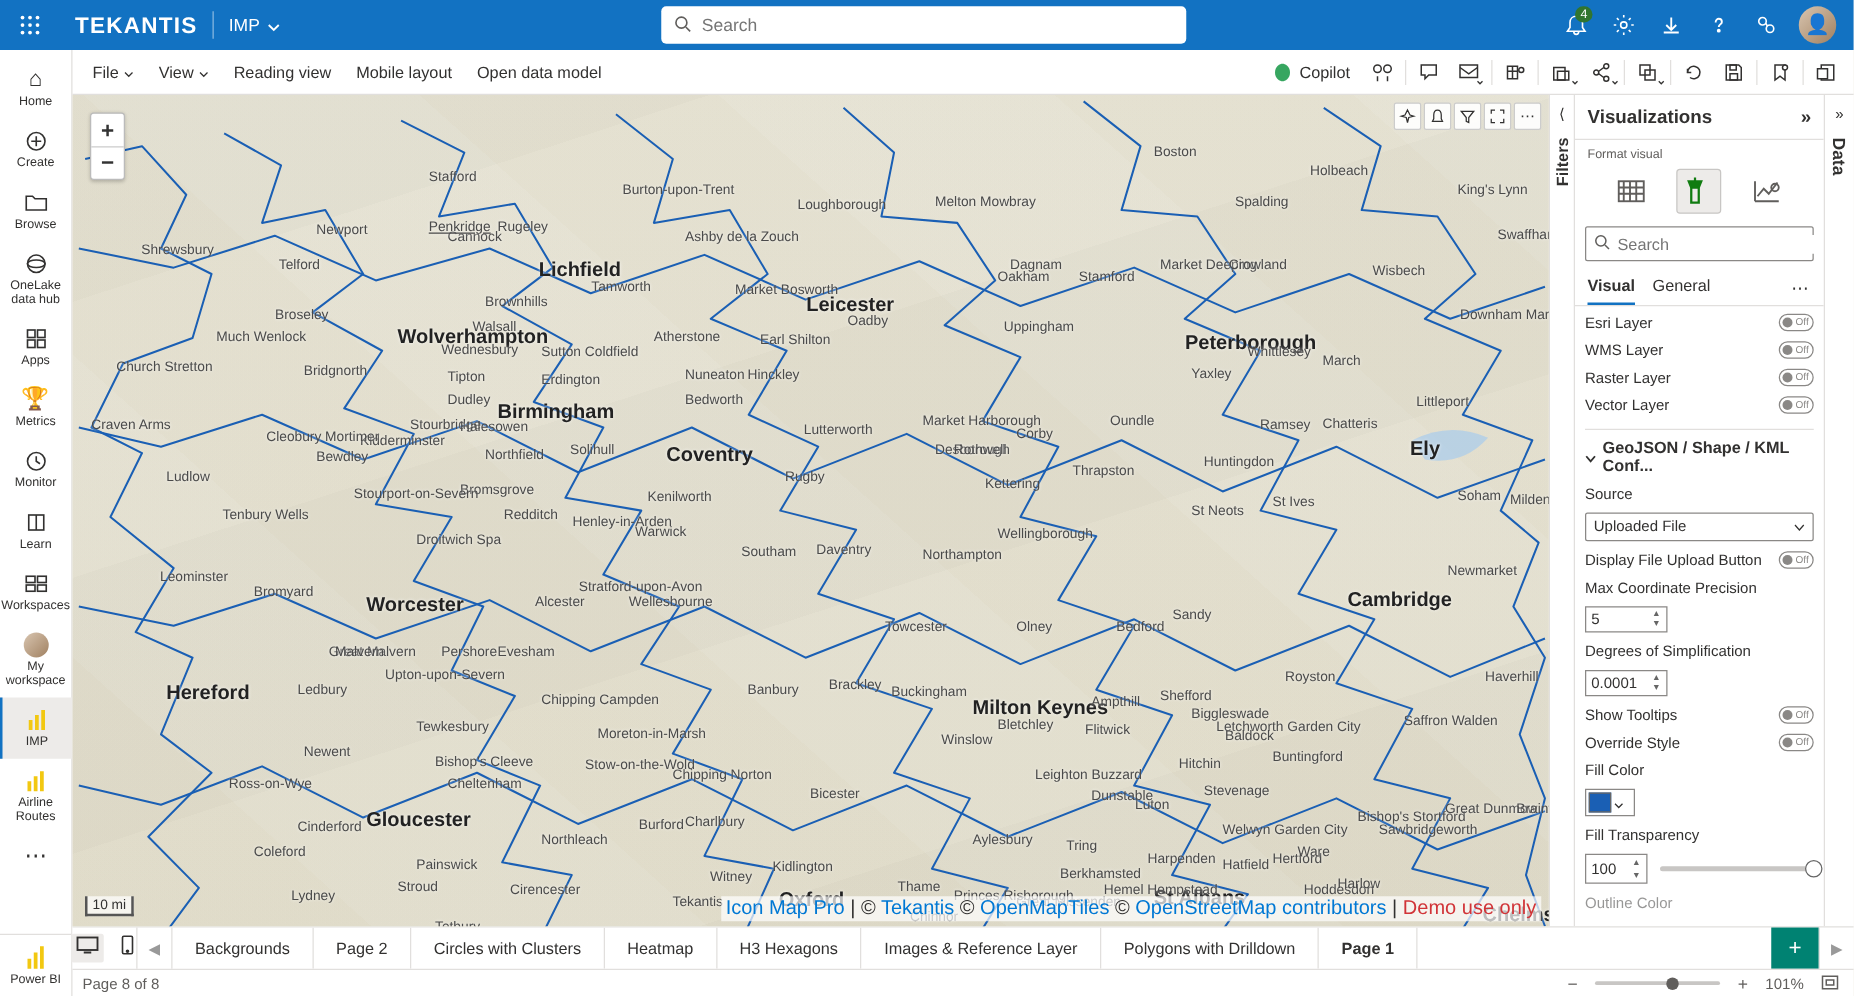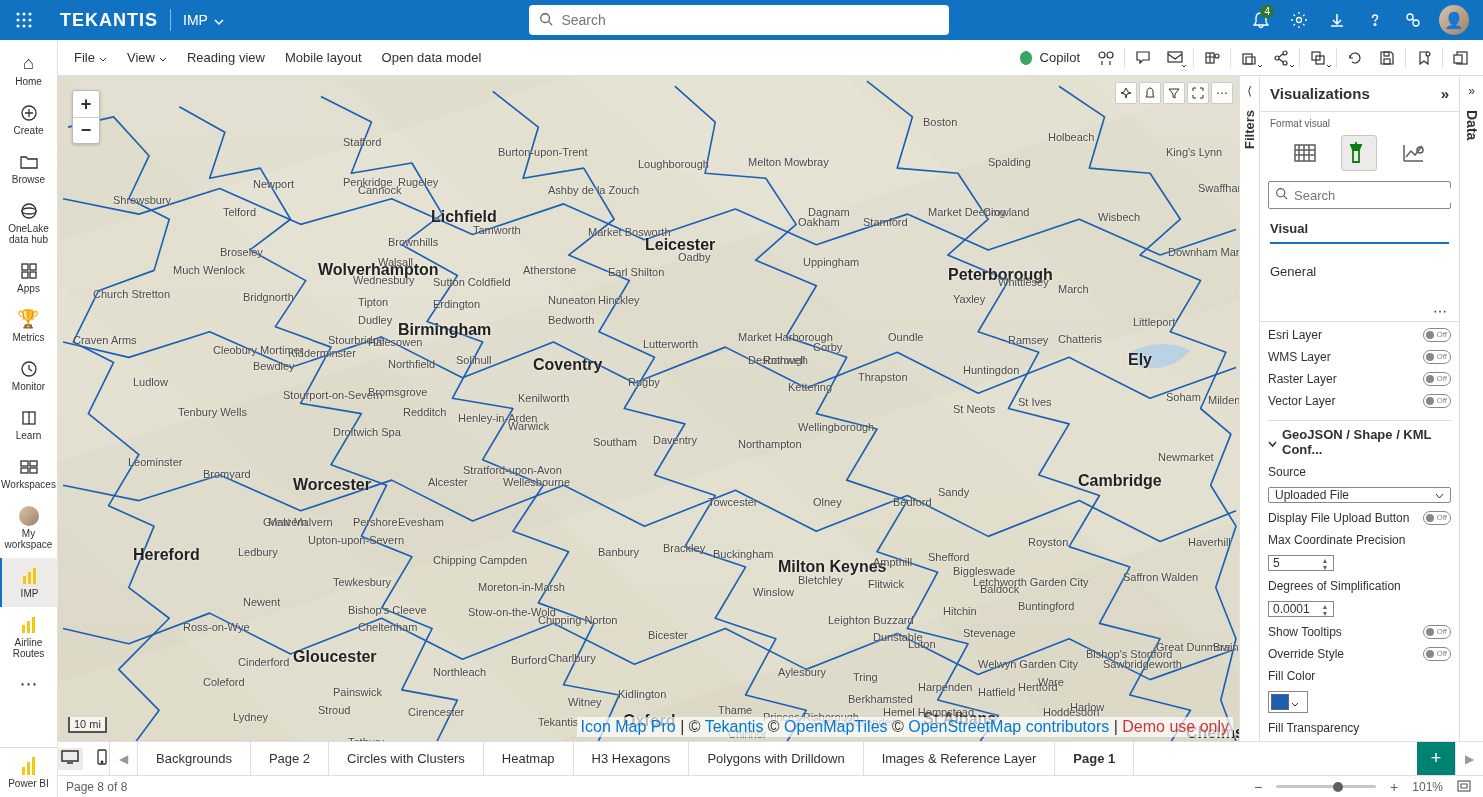--- a/index.html
+++ b/index.html
@@ -68,21 +68,21 @@
 
 .viz-pane { width: 200px; border-left: 1px solid #e1dfdd; display: flex; flex-direction: column; background:#fff;}
 .pane-header { height: 36px; display: flex; align-items: center; justify-content: space-between; padding: 0 10px; font-size: 15px; font-weight: 600; border-bottom: 1px solid #e1dfdd;}
 .pane-sub { padding: 6px 10px 0; font-size: 10px; color: #605e5c; }
 .mode-icons { display: flex; justify-content: space-around; padding: 6px 18px 10px; align-items:center;}
 .mode-icon { width: 36px; height: 36px; display: flex; align-items: center; justify-content: center; cursor: pointer; border-radius: 3px; font-size:20px;}
 .mode-icon.active { background: #edebe9; border: 1px solid #c8c6c4; }
 .pane-search { margin: 0 8px 6px; }
 .pane-search .sbox { height: 28px; border: 1px solid #8a8886; border-radius:2px; display: flex; align-items: center; padding: 0 6px; gap: 6px; background:#fff;}
 .pane-search input { border: none; outline: none; flex: 1; font-size: 13px; }
-.pane-tabs { display: flex; gap: 14px; padding: 0 10px; border-bottom: 1px solid #e1dfdd; flex-direction:column;}
+.pane-tabs { display: flex; gap: 14px; padding: 0 10px; border-bottom: 1px solid #e1dfdd; align-items:center;}
 .pane-tab { padding: 6px 0; font-size: 13px; cursor: pointer; border-bottom: 2px solid transparent; }
 .pane-tab.active { font-weight: 600; border-bottom-color: #1272c2; }
 .pane-tab-more { margin-left:auto; font-size:14px; cursor:pointer; padding:2px;}
 .pane-body { flex: 1; overflow-y: auto; padding: 6px 8px 12px; display: flex; flex-direction: column; gap: 8px; }
 .pane-body::-webkit-scrollbar{width:10px;} .pane-body::-webkit-scrollbar-thumb{background:#c8c6c4;border-radius:5px;}
 .toggle-row { display: flex; align-items: center; justify-content: space-between; font-size: 12px; }
 .toggle { width: 28px; height: 14px; border: 1px solid #8a8886; border-radius: 8px; position: relative; cursor: pointer; background:#fff; }
 .toggle .knob { position: absolute; width: 8px; height: 8px; border-radius: 50%; background: #8a8886; top: 2px; left: 2px; }
 .toggle.on { background: #107c10; border-color: #107c10; }
 .toggle.on .knob { background: white; left: auto; right: 2px; }
@@ -470,21 +470,21 @@
               <div class="map-label lg" style="left: 1020px; top: 396px;">Cambridge</div>
               <div class="map-label lg" style="left: 1070px; top: 275px;">Ely</div>
               <div class="map-label lg" style="left: 890px; top: 190px;">Peterborough</div>
               <div class="map-label lg" style="left: 1128px; top: 648px;">Chelmsford</div>
               <div class="map-label lg" style="left: 587px; top: 160px;">Leicester</div>
               <div class="map-label lg" style="left: 373px; top: 132px;">Lichfield</div>
               <div class="map-label sm" style="left: 55px; top: 118px;">Shrewsbury</div>
               <div class="map-label sm" style="left: 165px; top: 130px;">Telford</div>
               <div class="map-label sm" style="left: 285px; top: 60px;">Stafford</div>
               <div class="map-label sm" style="left: 300px; top: 108px;">Cannock</div>
-              <div class="map-label sm" style="left: 285px; top: 100px;">Penkridge</div>
+              <div class="map-label sm" style="left: 285px; top: 100px; text-decoration: underline;">Penkridge</div>
               <div class="map-label sm" style="left: 195px; top: 102px;">Newport</div>
               <div class="map-label sm" style="left: 440px; top: 70px;">Burton-upon-Trent</div>
               <div class="map-label sm" style="left: 415px; top: 148px;">Tamworth</div>
               <div class="map-label sm" style="left: 490px; top: 108px;">Ashby de la Zouch</div>
               <div class="map-label sm" style="left: 580px; top: 82px;">Loughborough</div>
               <div class="map-label sm" style="left: 690px; top: 80px;">Melton Mowbray</div>
               <div class="map-label sm" style="left: 740px; top: 140px;">Oakham</div>
               <div class="map-label sm" style="left: 745px; top: 180px;">Uppingham</div>
               <div class="map-label sm" style="left: 805px; top: 140px;">Stamford</div>
               <div class="map-label sm" style="left: 870px; top: 130px;">Market Deeping</div>
@@ -838,22 +838,22 @@
               <circle cx="5" cy="13" r="0.8" fill="#323130"></circle>
             </svg></span>
       </div>
       <div class="page-nav">◀</div>
       <div class="page-tabs" id="page-tabs">
           <div class="page-tab">Backgrounds</div>
           <div class="page-tab">Page 2</div>
           <div class="page-tab">Circles with Clusters</div>
           <div class="page-tab">Heatmap</div>
           <div class="page-tab">H3 Hexagons</div>
+          <div class="page-tab">Images &amp; Reference Layer</div>
           <div class="page-tab">Polygons with Drilldown</div>
-          <div class="page-tab">Images &amp; Reference Layer</div>
           <div class="page-tab active">Page 1</div>
         </div>
       <div class="add-page">+</div>
       <div class="page-nav" style="border-left:1px solid #e1dfdd;border-right:none">▶</div>
     </div>
 
     <div class="status-bar">
       <span>Page 8 of 8</span>
       <div class="status-right">
         <span class="zs-btn">−</span>

